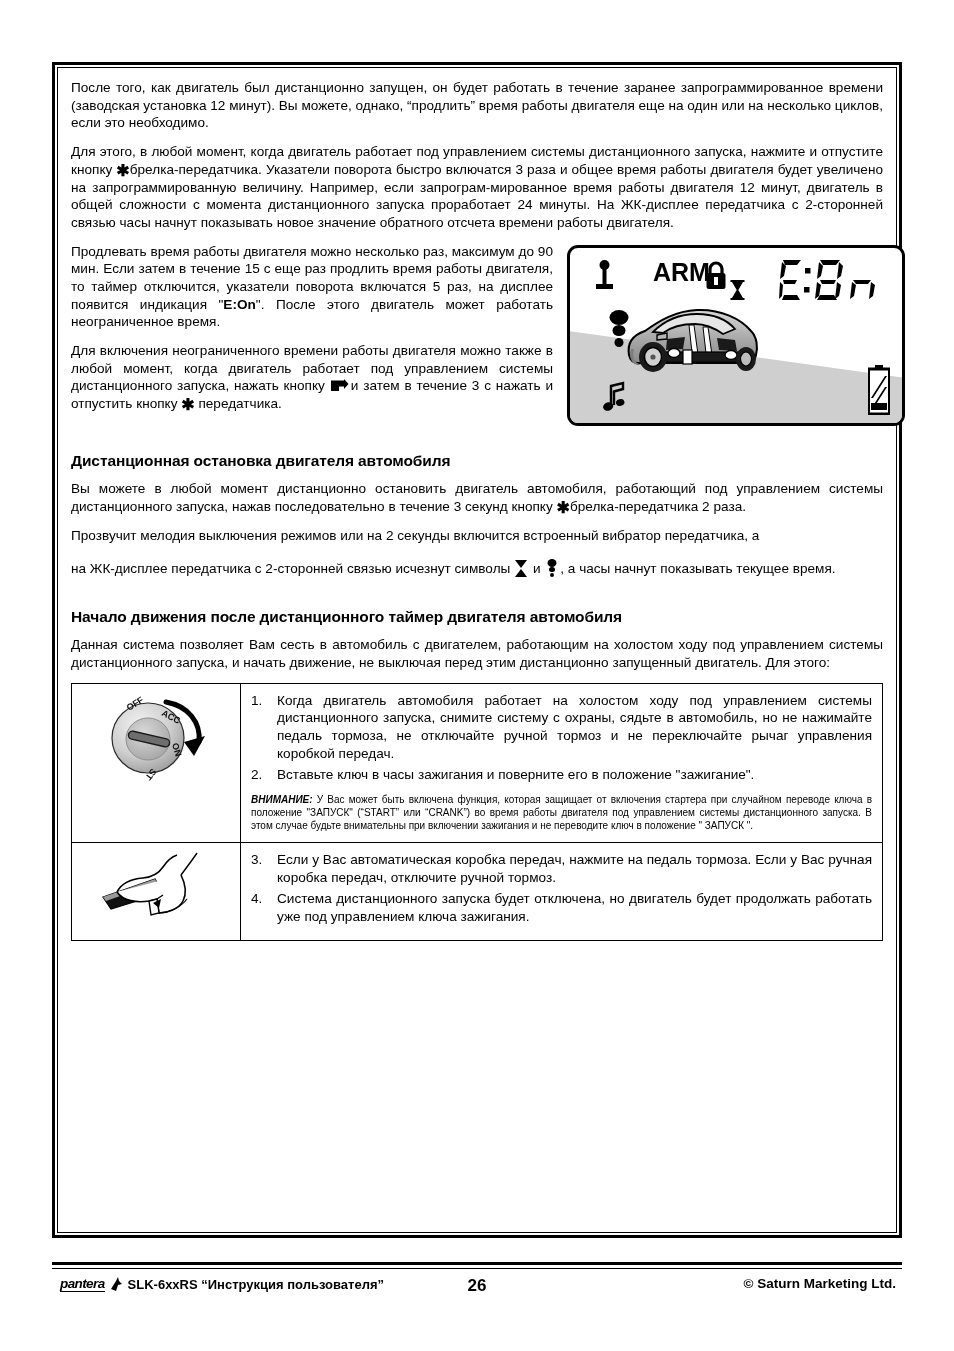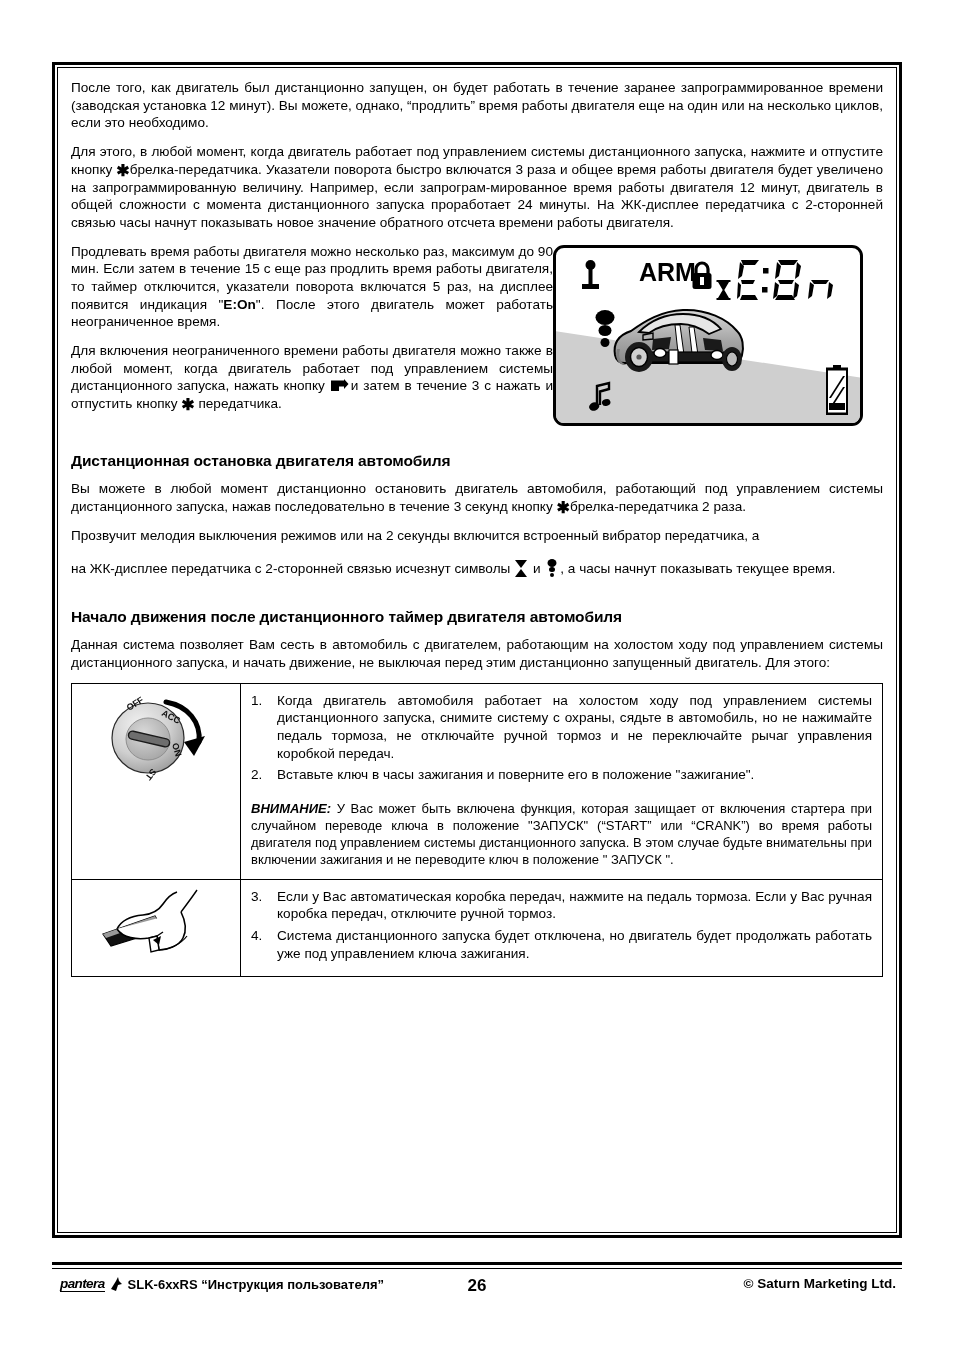--- a/index.html
+++ b/index.html
@@ -116,30 +116,31 @@
     display: inline-block;
     width: 19px;
     height: 13px;
     vertical-align: -2px;
     margin-right: 2px;
   }
 
   
   .split-row {
     display: flex;
+    gap: 14px;
     align-items: flex-start;
     margin-bottom: 11px;
   }
   .split-left { width: 482px; flex: 0 0 482px; }
   .split-right { flex: 1 1 auto; padding-top: 2px; }
 
   
   .lcd {
     position: relative;
-    width: 310px;
+    width: 338px;
     height: 181px;
     border: 3px solid #000;
     border-radius: 11px;
     background: #ffffff;
     box-sizing: border-box;
     overflow: hidden;
   }
   .lcd-road {
     position: absolute;
     left: 0; bottom: 0;
@@ -234,23 +235,23 @@
     padding-left: 26px;
     position: relative;
     text-align: justify;
   }
   ol.proc-list li .num {
     position: absolute;
     left: 0;
     top: 0;
   }
   p.warn-text {
-    font-size: 13px;
+    font-size: 10px;
     line-height: 1.30;
-    margin: 17px 0 0 0;
+    margin: 9px 0 0 0;
     text-align: justify;
   }
 
   
   .ign-switch { width: 104px; height: 92px; display: block; margin: 0 auto; }
   .pedal-foot { width: 118px; height: 74px; display: block; margin: 0 auto; }
 
   
   #footer-rule-top {
     position: absolute;

